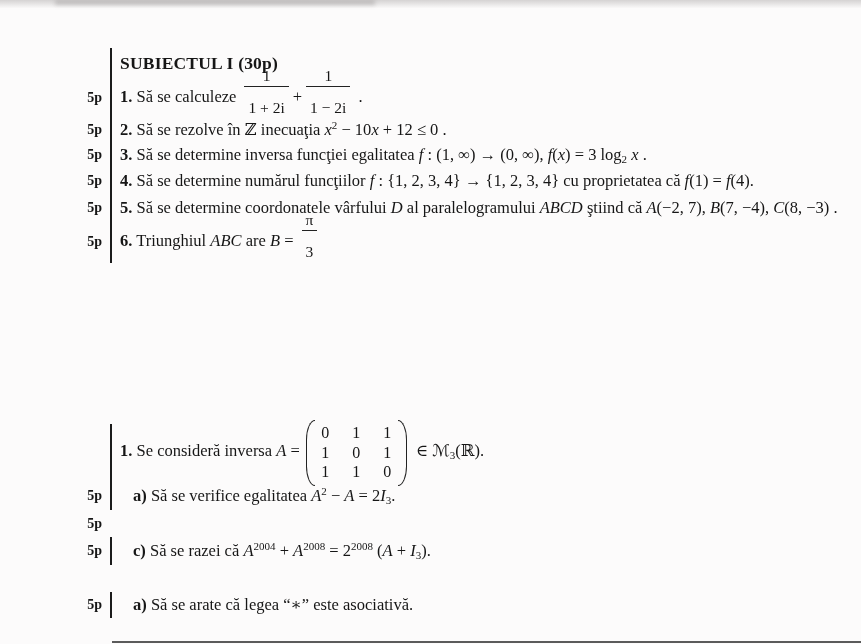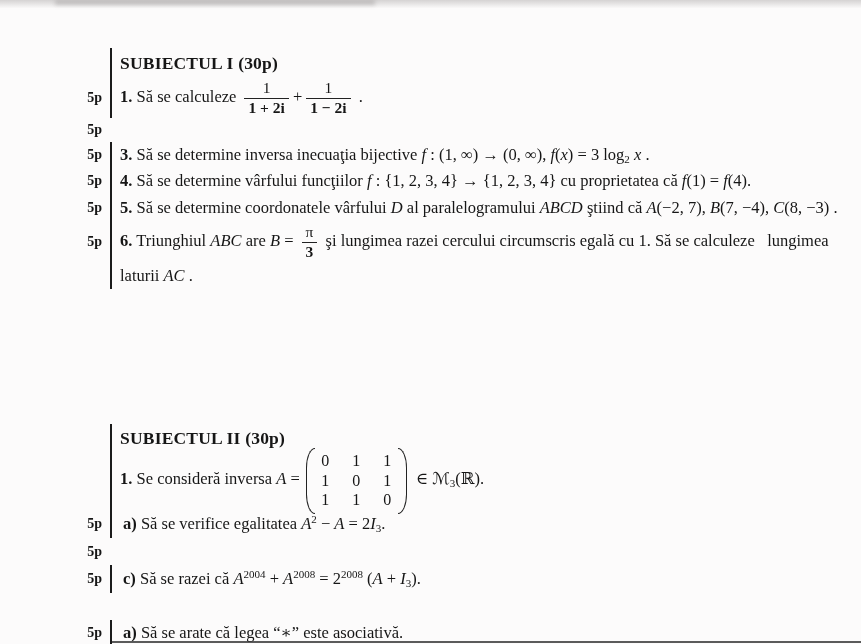--- a/index.html
+++ b/index.html
@@ -28,33 +28,33 @@
   .row{display:flex;align-items:stretch;}
   .gutter{
     width:110px;box-sizing:border-box;flex:none;
     display:flex;align-items:center;justify-content:flex-end;padding-right:8px;
   }
   .pts{font-weight:bold;font-size:14px;}
   .content{
     flex:1;border-left:2px solid #1b1b1b;box-sizing:border-box;
     display:flex;align-items:center;padding-left:8px;min-width:0;
   }
-  .content.indent{padding-left:11px;text-align:center;}
+  .content.indent{padding-left:21px;text-align:center;}
   .line{white-space:nowrap;}
   .title{font-weight:bold;font-size:17.5px;letter-spacing:.2px;}
   .s-b{font-weight:bold;}
   .s-i{font-style:italic;}
   .s-sup{font-size:11px;vertical-align:6px;line-height:0;}
   .s-sub{font-size:11px;vertical-align:-3px;line-height:0;}
   .frac{
     display:inline-flex;flex-direction:column;align-items:center;
     vertical-align:middle;margin:0 4px;font-size:15.5px;line-height:1.18;
   }
   .frac .fn{padding:0 4px;}
-  .frac .fd{padding:0 4px;border-top:1.4px solid #222;font-weight:bold;}
+  .frac .fd{padding:12px 4px;border-top:1.4px solid #222;}
   .matrix{
     display:inline-grid;grid-template-columns:repeat(3,15px);
     gap:1px 16px;padding:5px 13px;margin:2px 8px 2px 5px;position:relative;
     vertical-align:middle;text-align:center;font-size:16px;line-height:1.15;
   }
   .matrix::before{
     content:"";position:absolute;top:1px;bottom:1px;left:1px;width:8px;
     border:1.7px solid #222;border-right:none;
     border-radius:10px 0 0 10px / 22px 0 0 22px;
   }
@@ -88,73 +88,67 @@
           </span><span>+</span><span class="frac">
             <span class="fn">1</span>
             <span class="fd">1 − 2i</span>
           </span><span> .</span></span>
       </div>
   </div>
   <div class="row" style="height:24px">
     <div class="gutter">
         <span class="pts">5p</span>
       </div>
+    <div class="content">
+        <span class="line"><span class="s-b">2.</span><span> Să se rezolve în ℤ inecuaţia </span><span class="s-i">x</span><span class="s-sup">2</span><span> − 10</span><span class="s-i">x</span><span> + 12 ≤ 0 .</span></span>
+      </div>
   </div>
   <div class="row" style="height:25px">
     <div class="gutter">
         <span class="pts">5p</span>
       </div>
     <div class="content">
-        <span class="line"><span class="s-b">3.</span><span> Să se determine inversa inecuaţia bijective </span><span class="s-i">f </span><span>: (1, ∞) → (0, ∞),  </span><span class="s-i">f</span><span>(</span><span class="s-i">x</span><span>) = 3 log</span><span class="s-sub">2</span><span> </span><span class="s-i">x</span><span> .</span></span>
-      </div>
-  </div>
-  <div class="row" style="height:27px">
-    <div class="gutter">
-        <span class="pts">5p</span>
-      </div>
-    <div class="content">
-        <span class="line"><span class="s-b">4.</span><span> Să se determine vârfului funcţiilor </span><span class="s-i">f </span><span>: {1, 2, 3, 4} → {1, 2, 3, 4} cu proprietatea că  </span><span class="s-i">f</span><span>(1) = </span><span class="s-i">f</span><span>(4).</span></span>
+        <span class="line"><span class="s-b">3.</span><span> Să se determine inversa funcţiei egalitatea </span><span class="s-i">f </span><span>: (1, ∞) → (0, ∞),  </span><span class="s-i">f</span><span>(</span><span class="s-i">x</span><span>) = 3 log</span><span class="s-sub">2</span><span> </span><span class="s-i">x</span><span> .</span></span>
+      </div>
+  </div>
+  <div class="row" style="height:27px">
+    <div class="gutter">
+        <span class="pts">5p</span>
+      </div>
+    <div class="content">
+        <span class="line"><span class="s-b">4.</span><span> Să se determine numărul funcţiilor </span><span class="s-i">f </span><span>: {1, 2, 3, 4} → {1, 2, 3, 4} cu proprietatea că  </span><span class="s-i">f</span><span>(1) = </span><span class="s-i">f</span><span>(4).</span></span>
       </div>
   </div>
   <div class="row" style="height:27px">
     <div class="gutter">
         <span class="pts">5p</span>
       </div>
     <div class="content">
         <span class="line"><span class="s-b">5.</span><span> Să se determine coordonatele vârfului </span><span class="s-i">D</span><span> al paralelogramului </span><span class="s-i">ABCD</span><span> ştiind că </span><span class="s-i">A</span><span>(−2, 7), </span><span class="s-i">B</span><span>(7, −4), </span><span class="s-i">C</span><span>(8, −3) .</span></span>
       </div>
   </div>
   <div class="row" style="height:42px">
     <div class="gutter">
         <span class="pts">5p</span>
       </div>
     <div class="content">
         <span class="line"><span class="s-b">6.</span><span> Triunghiul </span><span class="s-i">ABC</span><span> are </span><span class="s-i">B</span><span> = </span><span class="frac">
             <span class="fn">π</span>
             <span class="fd">3</span>
-          </span><span> şi lungimea razei cercului circumscris egală cu 1. Să se calculeze &nbsp; lungimea</span></span>
+          </span></span>
       </div>
   </div>
   <div class="row" style="height:26px">
     <div class="gutter">
         <span class="pts"></span>
       </div>
-    <div class="content">
-        <span class="line"><span>laturii </span><span class="s-i">AC</span><span> .</span></span>
-      </div>
   </div>
 </div>
 
 <div class="section" id="section-2">
-  <div class="row" style="height:28px">
-    <div class="gutter"></div>
-    <div class="content">
-        <span class="line title">SUBIECTUL II (30p)</span>
-      </div>
-  </div>
   <div class="row" style="height:58px">
     <div class="gutter">
         <span class="pts"></span>
       </div>
     <div class="content">
         <span class="line"><span class="s-b">1.</span><span> Se consideră inversa </span><span class="s-i">A</span><span> =</span><span class="matrix">
             <span class="mc">0</span>
             <span class="mc">1</span>
             <span class="mc">1</span>
             <span class="mc">1</span>

